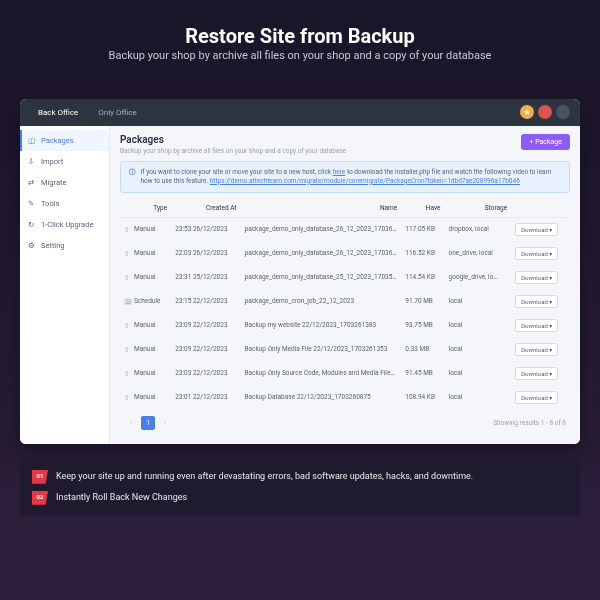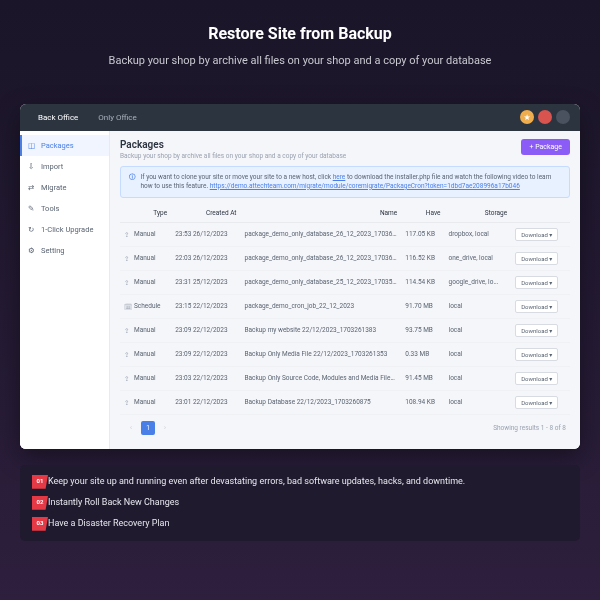--- a/index.html
+++ b/index.html
@@ -1,18 +1,18 @@
 <!DOCTYPE html>
 <html><head>
 <meta charset="utf-8">
 <style>
 *{margin:0;padding:0;box-sizing:border-box;font-family:-apple-system,BlinkMacSystemFont,"Segoe UI",Roboto,sans-serif}
 body{width:600px;height:600px;background:linear-gradient(180deg,#1a1528 0%,#2d1f3d 100%);overflow:hidden}
 .hero{text-align:center;padding:24px 40px 18px;color:#fff}
-.hero h1{font-size:16px;font-weight:700;margin-bottom:10px}
+.hero h1{font-size:20px;font-weight:700;}
 .hero p{font-size:11px;color:#c8c8d0;line-height:1.5}
 .app{margin:16px 20px;background:#fff;border-radius:6px;overflow:hidden;box-shadow:0 8px 24px rgba(0,0,0,0.4)}
 .topbar{background:#2c3440;display:flex;align-items:center;padding:6px 10px;font-size:8px;color:#a8b0bc}
 .tab{padding:3px 8px;margin-right:4px;cursor:pointer}
 .tab.active{color:#fff}
 .topbar-icons{margin-left:auto;display:flex;gap:4px}
 .ticon{width:14px;height:14px;border-radius:50%;display:flex;align-items:center;justify-content:center;font-size:8px}
 .ticon.star{background:#f0ad4e;color:#fff}
 .ticon.red{background:#d9534f;color:#fff}
 .ticon.gray{background:#4a5260}
@@ -35,21 +35,21 @@
 td.name{max-width:140px}
 .typecell{display:flex;align-items:center;gap:3px}
 .typeicon{width:7px;height:7px;color:#9aa2b0}
 .dlbtn{border:1px solid #d8dce2;background:#fff;padding:2px 5px;border-radius:2px;font-size:6px;cursor:pointer;color:#5a6472}
 .pag{display:flex;align-items:center;padding:6px 4px;font-size:6.5px;color:#9aa2b0}
 .pgbtn{width:14px;height:14px;display:flex;align-items:center;justify-content:center;border-radius:2px;margin-right:3px;cursor:pointer}
 .pgbtn.active{background:#4a7fe8;color:#fff}
 .pgarr{color:#c5c9d2}
 .pagtext{margin-left:auto}
 .benefits{margin:14px 20px 0;background:#1f1a2e;border-radius:5px;padding:10px 12px}
-.benefit{display:flex;align-items:flex-start;margin-bottom:7px;color:#e8e8ef;font-size:9px;line-height:1.4}
+.benefit{display:flex;align-items:flex-start;gap:8px;margin-bottom:7px;color:#e8e8ef;font-size:9px;line-height:1.4}
 .benefit:last-child{margin-bottom:0}
 .bnum{width:16px;height:14px;background:#e63946;flex-shrink:0;clip-path:polygon(0 0,100% 0,85% 100%,0 100%);display:flex;align-items:center;justify-content:center;font-size:6px;font-weight:700;color:#fff}
 </style>
 </head>
 <body>
 
 <div class="hero">
   <h1>Restore Site from Backup</h1>
   <p>Backup your shop by archive all files on your shop and a copy of your database</p>
 </div>
@@ -233,17 +233,13 @@
 
 <div class="benefits" id="benefits">
     <div class="benefit">
       <div class="bnum">01</div>
       <div>Keep your site up and running even after devastating errors, bad software updates, hacks, and downtime.</div>
     </div>
     <div class="benefit">
       <div class="bnum">02</div>
       <div>Instantly Roll Back New Changes</div>
     </div>
-    <div class="benefit">
-      <div class="bnum">03</div>
-      <div>Have a Disaster Recovery Plan</div>
-    </div>
   </div>
 
 </body></html>

